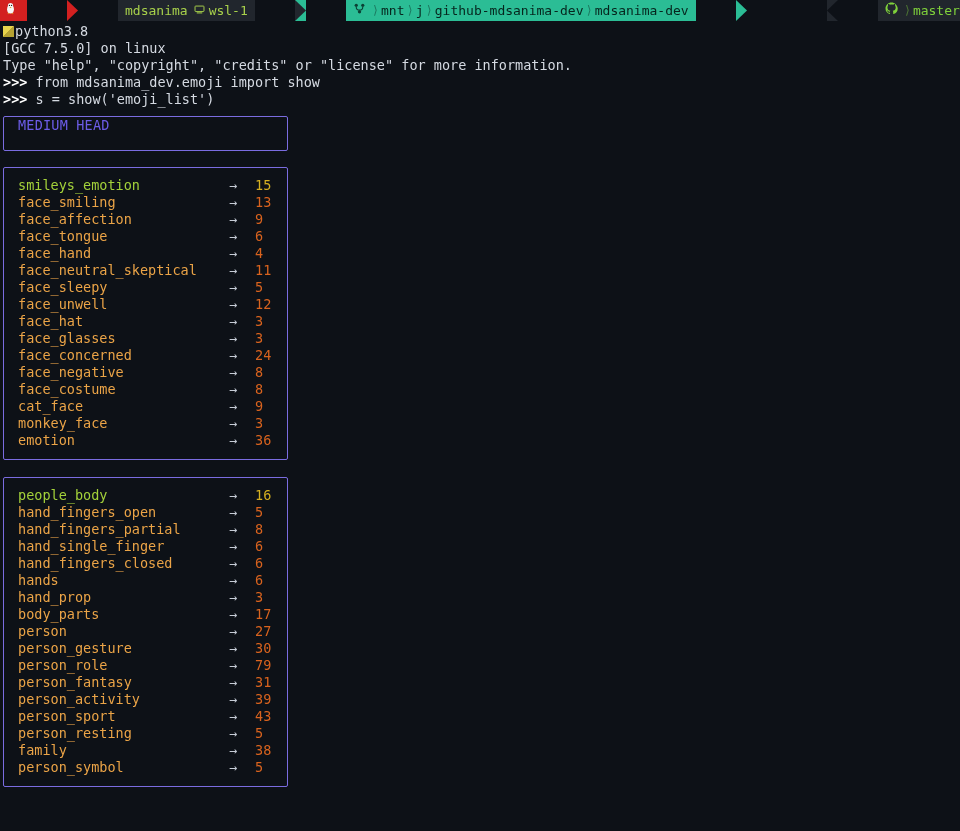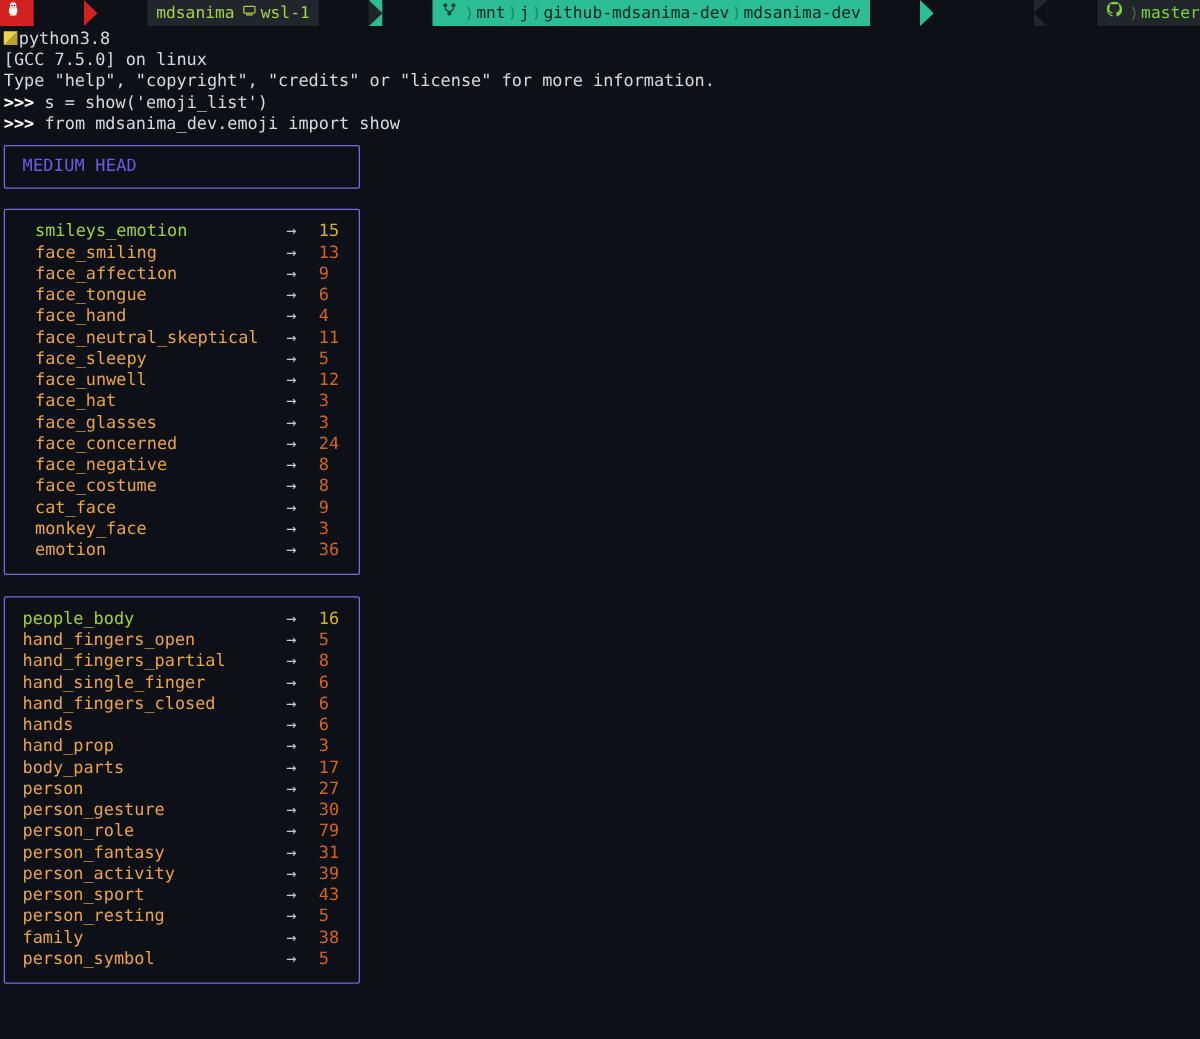--- a/index.html
+++ b/index.html
@@ -91,30 +91,29 @@
     border-radius: 2px;
     margin: 0 0 0 3px;
     box-sizing: border-box;
     background: #0d1117;
   }
   #head-panel {
     width: 285px;
     height: 35px;
     margin-top: 8px;
     display: flex;
-    align-items: center;
     padding-left: 14px;
   }
   .head-text {
     color: #6c5ce7;
     font-size: 13.5px;
     letter-spacing: 0.2px;
   }
 
-  #panel-1 { width: 285px; margin-top: 16px; padding: 9px 0 10px 10px; }
+  #panel-1 { width: 285px; margin-top: 16px; padding: 9px 0 10px 0; }
   #panel-2 { width: 285px; margin-top: 17px; padding: 9px 0 10px 0; }
 
   .row {
     display: flex;
     align-items: baseline;
     height: 17px;
     padding-left: 14px;
     white-space: pre;
   }
   .row .label {
@@ -273,22 +272,22 @@
         <path d="M1 7 L4 7" stroke="#1a0505" stroke-width="1.6"></path>
       </svg>
     </span>
   </div>
 </div>
 
 <div class="term">
   <div class="line"><span class="pyicon"></span><span class="c-white">python3.8</span></div>
   <div class="line c-white">[GCC 7.5.0] on linux</div>
   <div class="line c-white">Type "help", "copyright", "credits" or "license" for more information.</div>
+  <div class="line"><span class="c-prompt">&gt;&gt;&gt;</span><span class="c-white"> </span><span class="c-white">from mdsanima_dev.emoji import show</span></div>
   <div class="line"><span class="c-prompt">&gt;&gt;&gt;</span><span class="c-white"> </span><span class="c-white">s = show('emoji_list')</span></div>
-  <div class="line"><span class="c-prompt">&gt;&gt;&gt;</span><span class="c-white"> </span><span class="c-white">from mdsanima_dev.emoji import show</span></div>
 </div>
 
 <div class="panel" id="head-panel">
   <span class="head-text">MEDIUM HEAD</span>
 </div>
 
 <div class="panel" id="panel-1">
     <div class="row first"><span class="label">smileys_emotion</span><span class="spacer"></span><span class="arrow">→</span><span class="value">15</span></div>
     <div class="row"><span class="label">face_smiling</span><span class="spacer"></span><span class="arrow">→</span><span class="value">13</span></div>
     <div class="row"><span class="label">face_affection</span><span class="spacer"></span><span class="arrow">→</span><span class="value">9</span></div>

